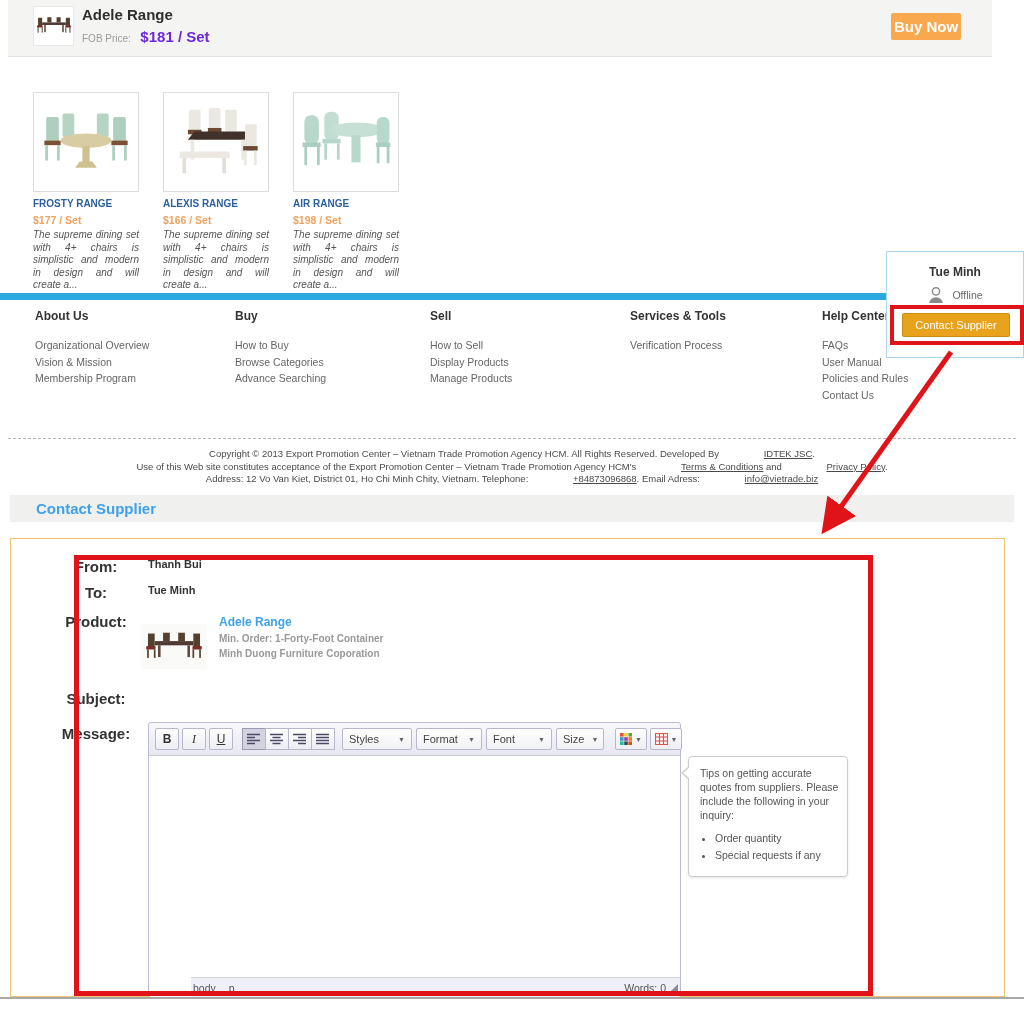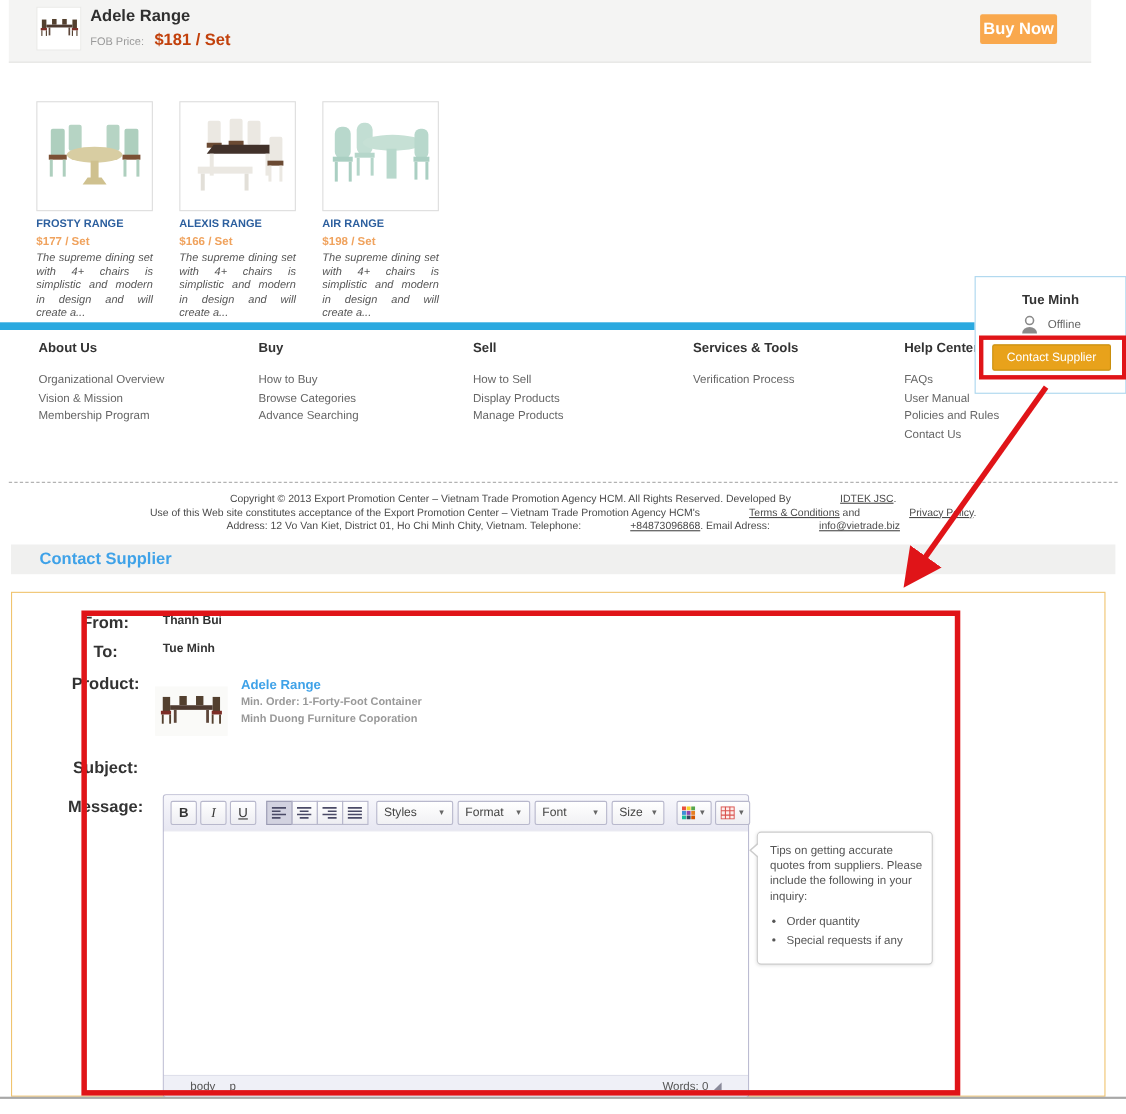--- a/index.html
+++ b/index.html
@@ -8,21 +8,21 @@
   .page { position:relative; width:1024px; height:1013px; background:#fff; overflow:hidden; }
 
   
   .topbar { position:absolute; left:8px; top:0; width:984px; height:57px;
             background:#f4f4f3; border-bottom:1px solid #e3e3e1; }
   .thumb { position:absolute; left:25px; top:6px; width:41px; height:40px;
            background:#fff; border:1px solid #e8e8e6; display:flex; align-items:center; justify-content:center; }
   .tb-title { position:absolute; left:74px; top:6px; font-size:15px; font-weight:bold; color:#2f2f2f; }
   .tb-price-row { position:absolute; left:74px; top:28px; white-space:nowrap; }
   .fob { font-size:10px; color:#9a9a9a; }
-  .price { font-size:15px; font-weight:bold; color:#c2410c; margin-left:5px; }
+  .price { font-size:15px; font-weight:bold; color:#6d28d9; margin-left:5px; }
   .buy-now { position:absolute; left:883px; top:13px; width:70px; height:27px;
              background:var(--c-buy); color:#fff; font-weight:bold; font-size:15px;
              border:none; border-radius:2px; font-family:inherit; cursor:pointer; }
 
   
   .card { position:absolute; top:92px; width:106px; }
   .card-img { width:106px; height:100px; border:1px solid #ddd; background:#fff;
               display:flex; align-items:center; justify-content:center; cursor:pointer; }
   .card-title { margin-top:6px; font-size:10px; font-weight:bold; color:var(--c-title-blue); cursor:pointer; }
   .card-price { margin-top:5px; font-size:10.5px; font-weight:bold; color:var(--c-price); }
@@ -85,22 +85,22 @@
   .ed-btn.joined { margin-right:0; border-radius:0; margin-left:-1px; }
   .ital { font-style:italic; font-family:"Liberation Serif", serif; }
   .undl { text-decoration:underline; }
   .gap { width:7px; flex:none; }
   .ed-select { height:22px; display:inline-flex; align-items:center; justify-content:space-between;
                padding:0 6px; font-size:11px; color:#444; background:linear-gradient(#fff,#f1f1f4);
                border:1px solid #b8b8cc; border-radius:2px; cursor:pointer; margin-right:4px; flex:none; }
   .caret { font-size:7px; color:#666; margin-left:7px; }
   .ed-content { height:221px; background:#fff; cursor:text; }
   .ed-footer { height:20px; background:#eff0f7; border-top:1px solid #d2d2e2;
-               display:flex; align-items:center; padding:0 24px; font-size:10.5px; color:#555;
-               border-radius:0 0 3px 3px; }
+               display:flex; align-items:center; padding:0 2px; font-size:10.5px; color:#555;
+               border-radius:0 0 3px 3px;margin-left:42px; }
   .ed-path span { margin-right:10px; cursor:pointer; }
   .ed-words { margin-left:auto; display:flex; align-items:center; gap:5px; }
   .grip { width:0; height:0; border-left:7px solid transparent; border-bottom:7px solid #8a8a9a; cursor:nwse-resize; }
 
   
   .tips { position:absolute; left:688px; top:756px; width:160px; background:#fff;
           border:1px solid #ccc; border-radius:4px; padding:9px 8px 11px 11px;
           font-size:10.5px; color:#555; line-height:14px; box-shadow:0 1px 3px rgba(0,0,0,.1); z-index:9; }
   .tips:before { content:""; position:absolute; left:-8px; top:9px; width:0; height:0;
                  border-top:7px solid transparent; border-bottom:7px solid transparent;

